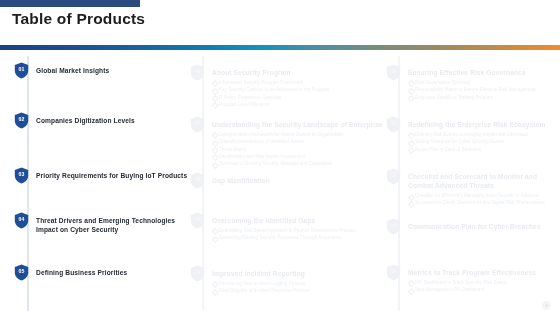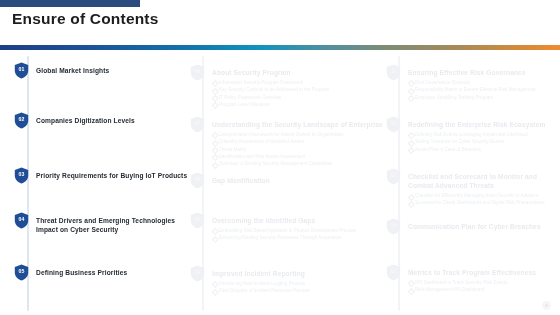--- a/index.html
+++ b/index.html
@@ -169,21 +169,21 @@
     width: 3px;
     height: 3px;
     border-radius: 50%;
     background: #e6e8ec;
   }
 </style>
 </head>
 <body>
 
 <div class="top-accent-bar"></div>
-<div class="page-title">Ensure of Contents</div>
+<div class="page-title">Table of Products</div>
 <div class="header-gradient"></div>
 
 <div class="board">
 
   <div class="column col-left" id="col-left">
     <div class="rail"></div>
   <div class="entry" style="top: 12px;">
         <div class="shield">
           <svg width="15" height="17" viewBox="0 0 15 17">
             <path d="M7.5 0.6 L14.2 3.0 L14.2 8.6 C14.2 12.6 11.3 15.3 7.5 16.6 C3.7 15.3 0.8 12.6 0.8 8.6 L0.8 3.0 Z" fill="#1f4e96"></path>

